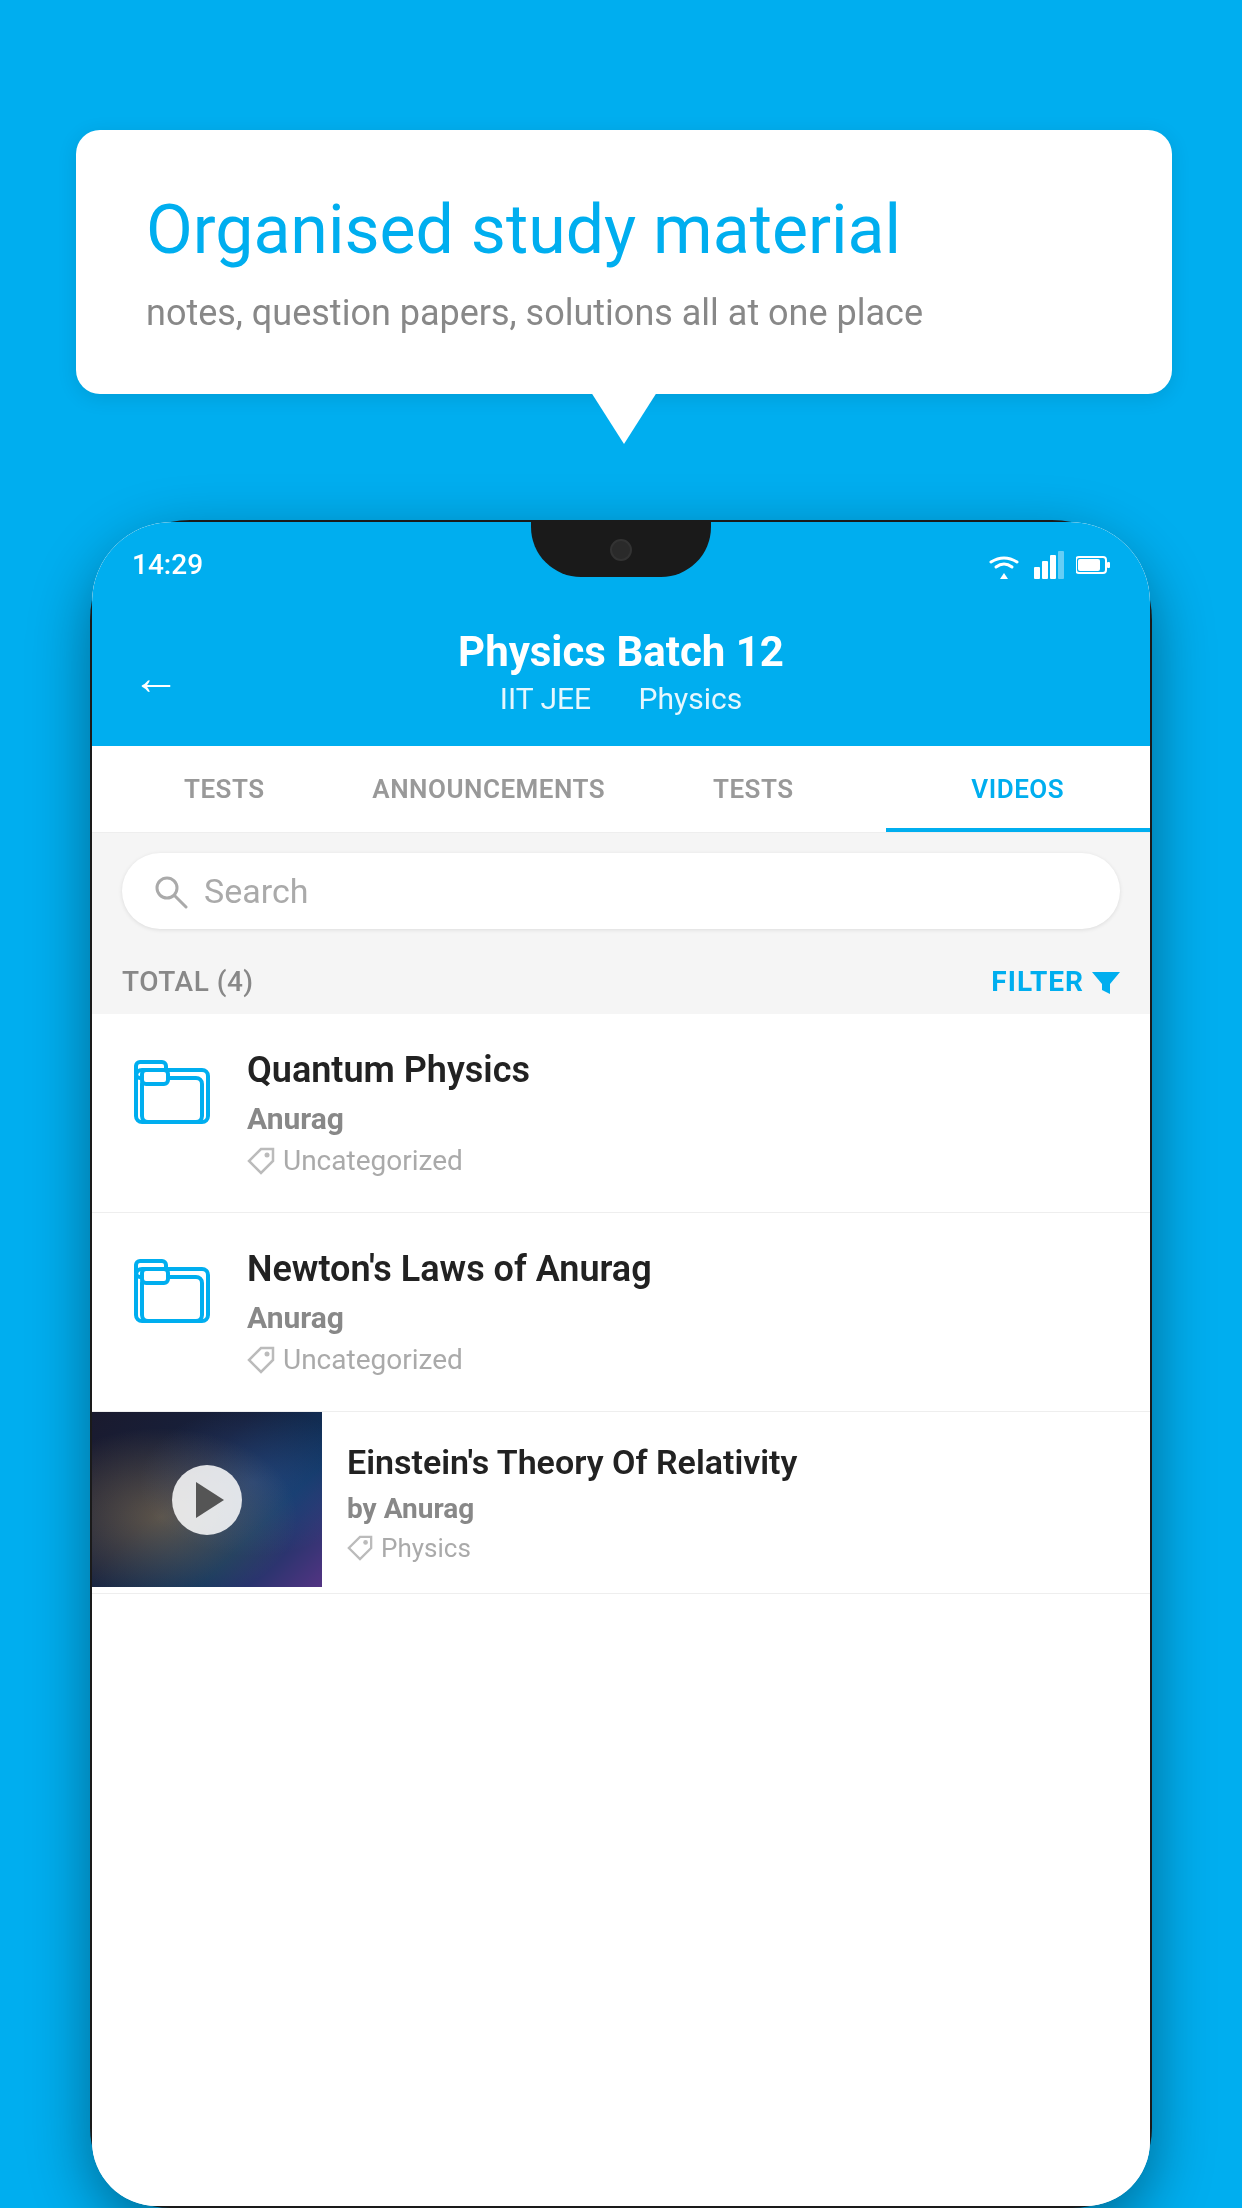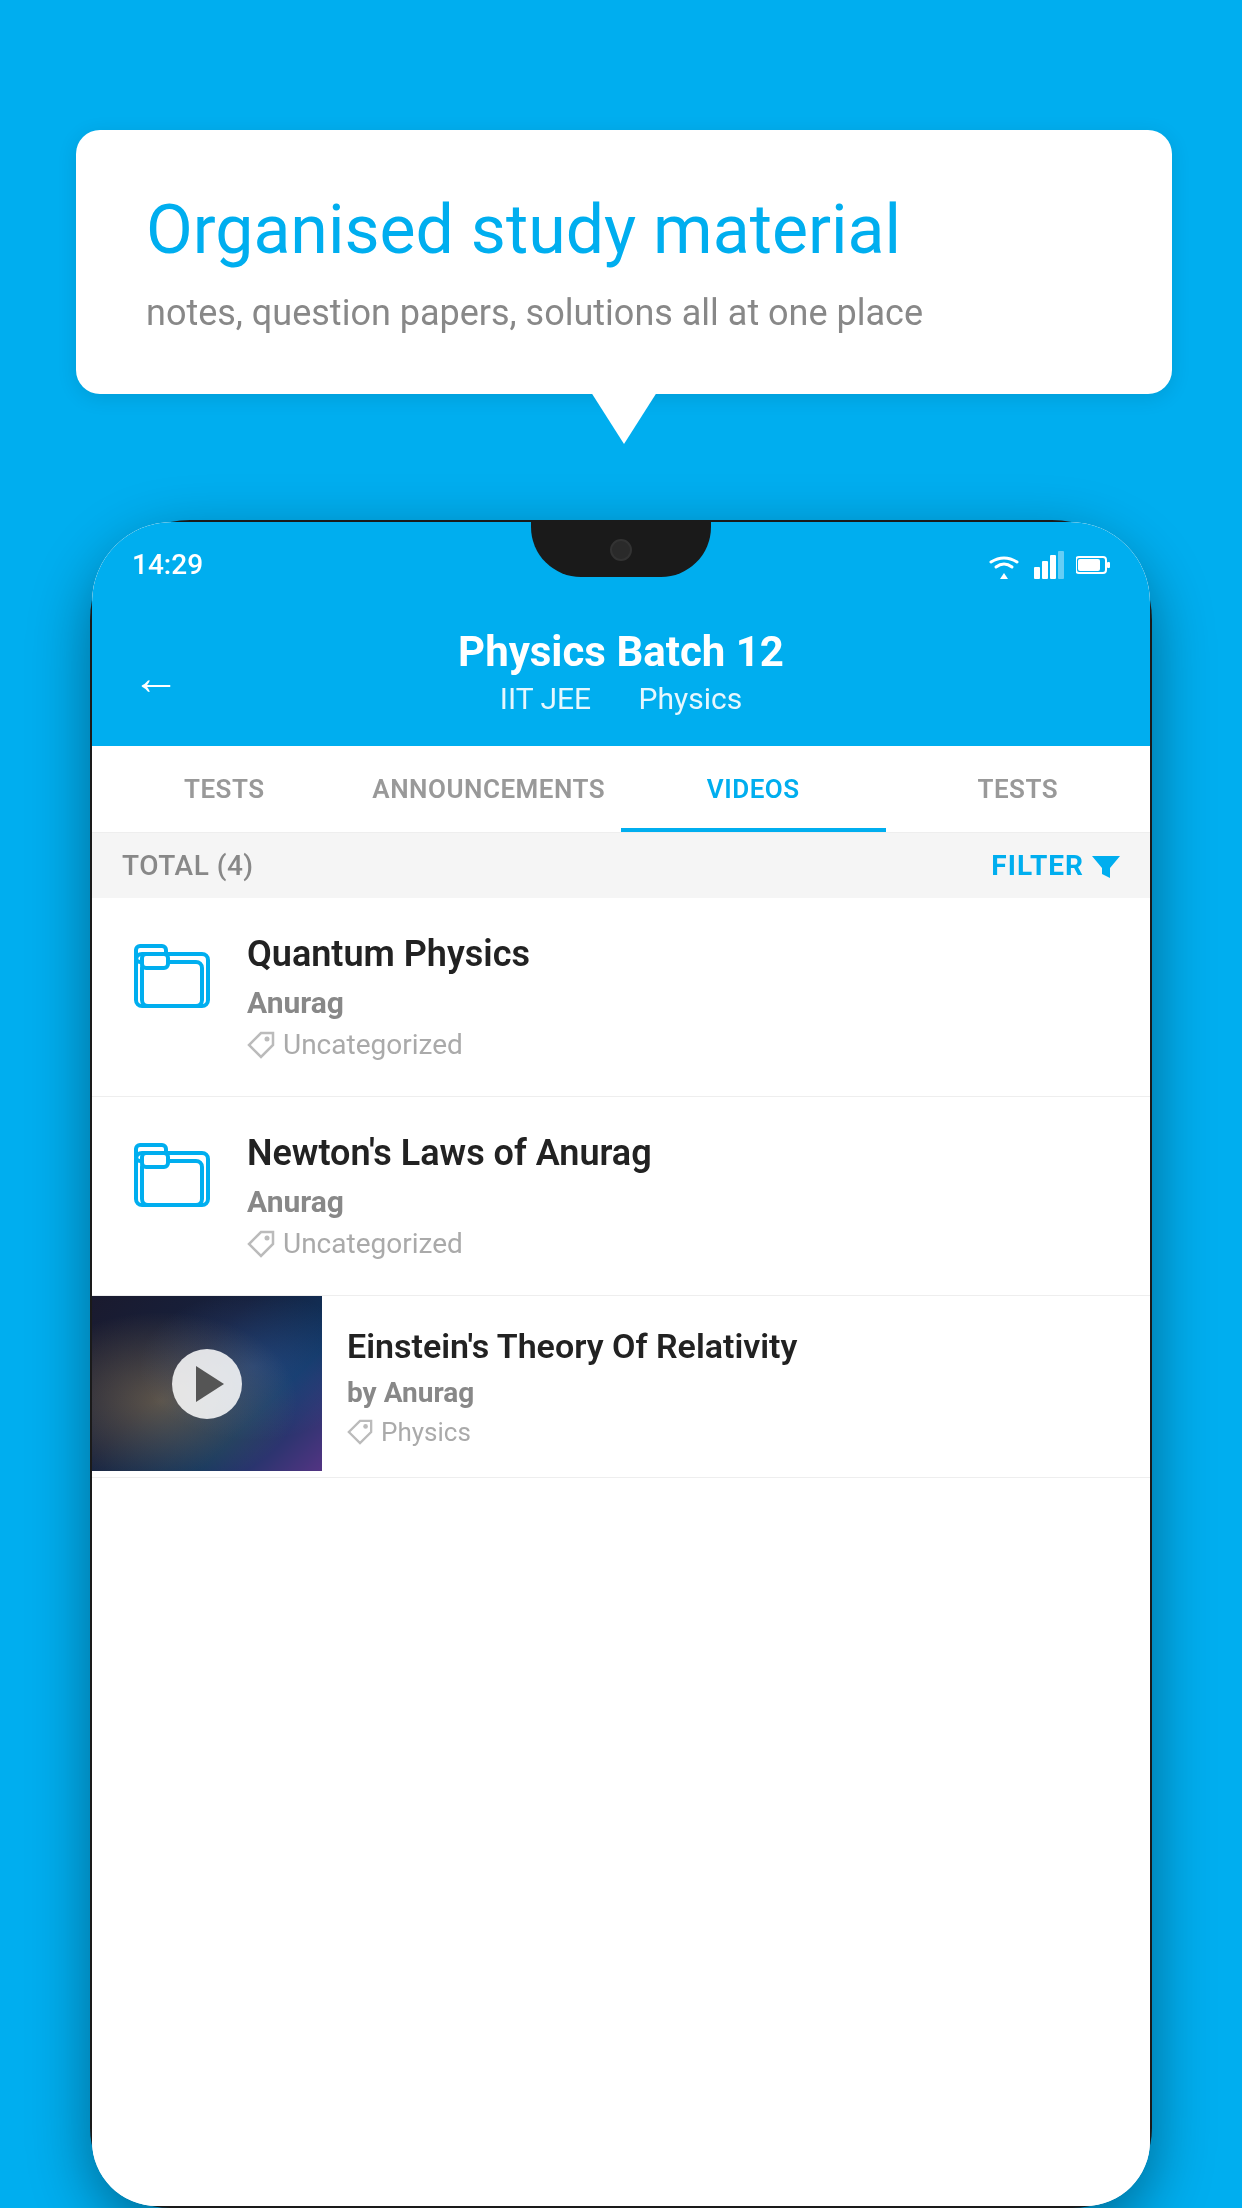--- a/index.html
+++ b/index.html
@@ -421,28 +421,37 @@
       </div>
     </div>
 
     <div class="tabs-bar">
       <div class="tab-item">
         <span>TESTS</span>
       </div>
       <div class="tab-item">
         <span>ANNOUNCEMENTS</span>
       </div>
+      <div class="tab-item">
+        <span>TESTS</span>
+      </div>
       <div class="tab-item active">
         <span>VIDEOS</span>
       </div>
-      <div class="tab-item">
-        <span>TESTS</span>
-      </div>
     </div>
 
+    <div class="search-bar-wrap">
+      <div class="search-bar">
+        <svg width="36" height="36" viewBox="0 0 36 36" style="margin-right:16px; flex-shrink:0;">
+          <circle cx="15" cy="15" r="10" stroke="#aaa" stroke-width="3" fill="none"></circle>
+          <line x1="23" y1="23" x2="34" y2="34" stroke="#aaa" stroke-width="3" stroke-linecap="round"></line>
+        </svg>
+        <span class="search-placeholder">Search</span>
+      </div>
+    </div>
 
     <div class="filter-bar">
       <span class="total-count">TOTAL (4)</span>
       <div class="filter-btn">
         <span>FILTER</span>
         <svg width="28" height="28" viewBox="0 0 28 28" fill="#00AEEF">
           <polygon points="0,4 28,4 18,16 18,26 10,22 10,16"></polygon>
         </svg>
       </div>
     </div>

